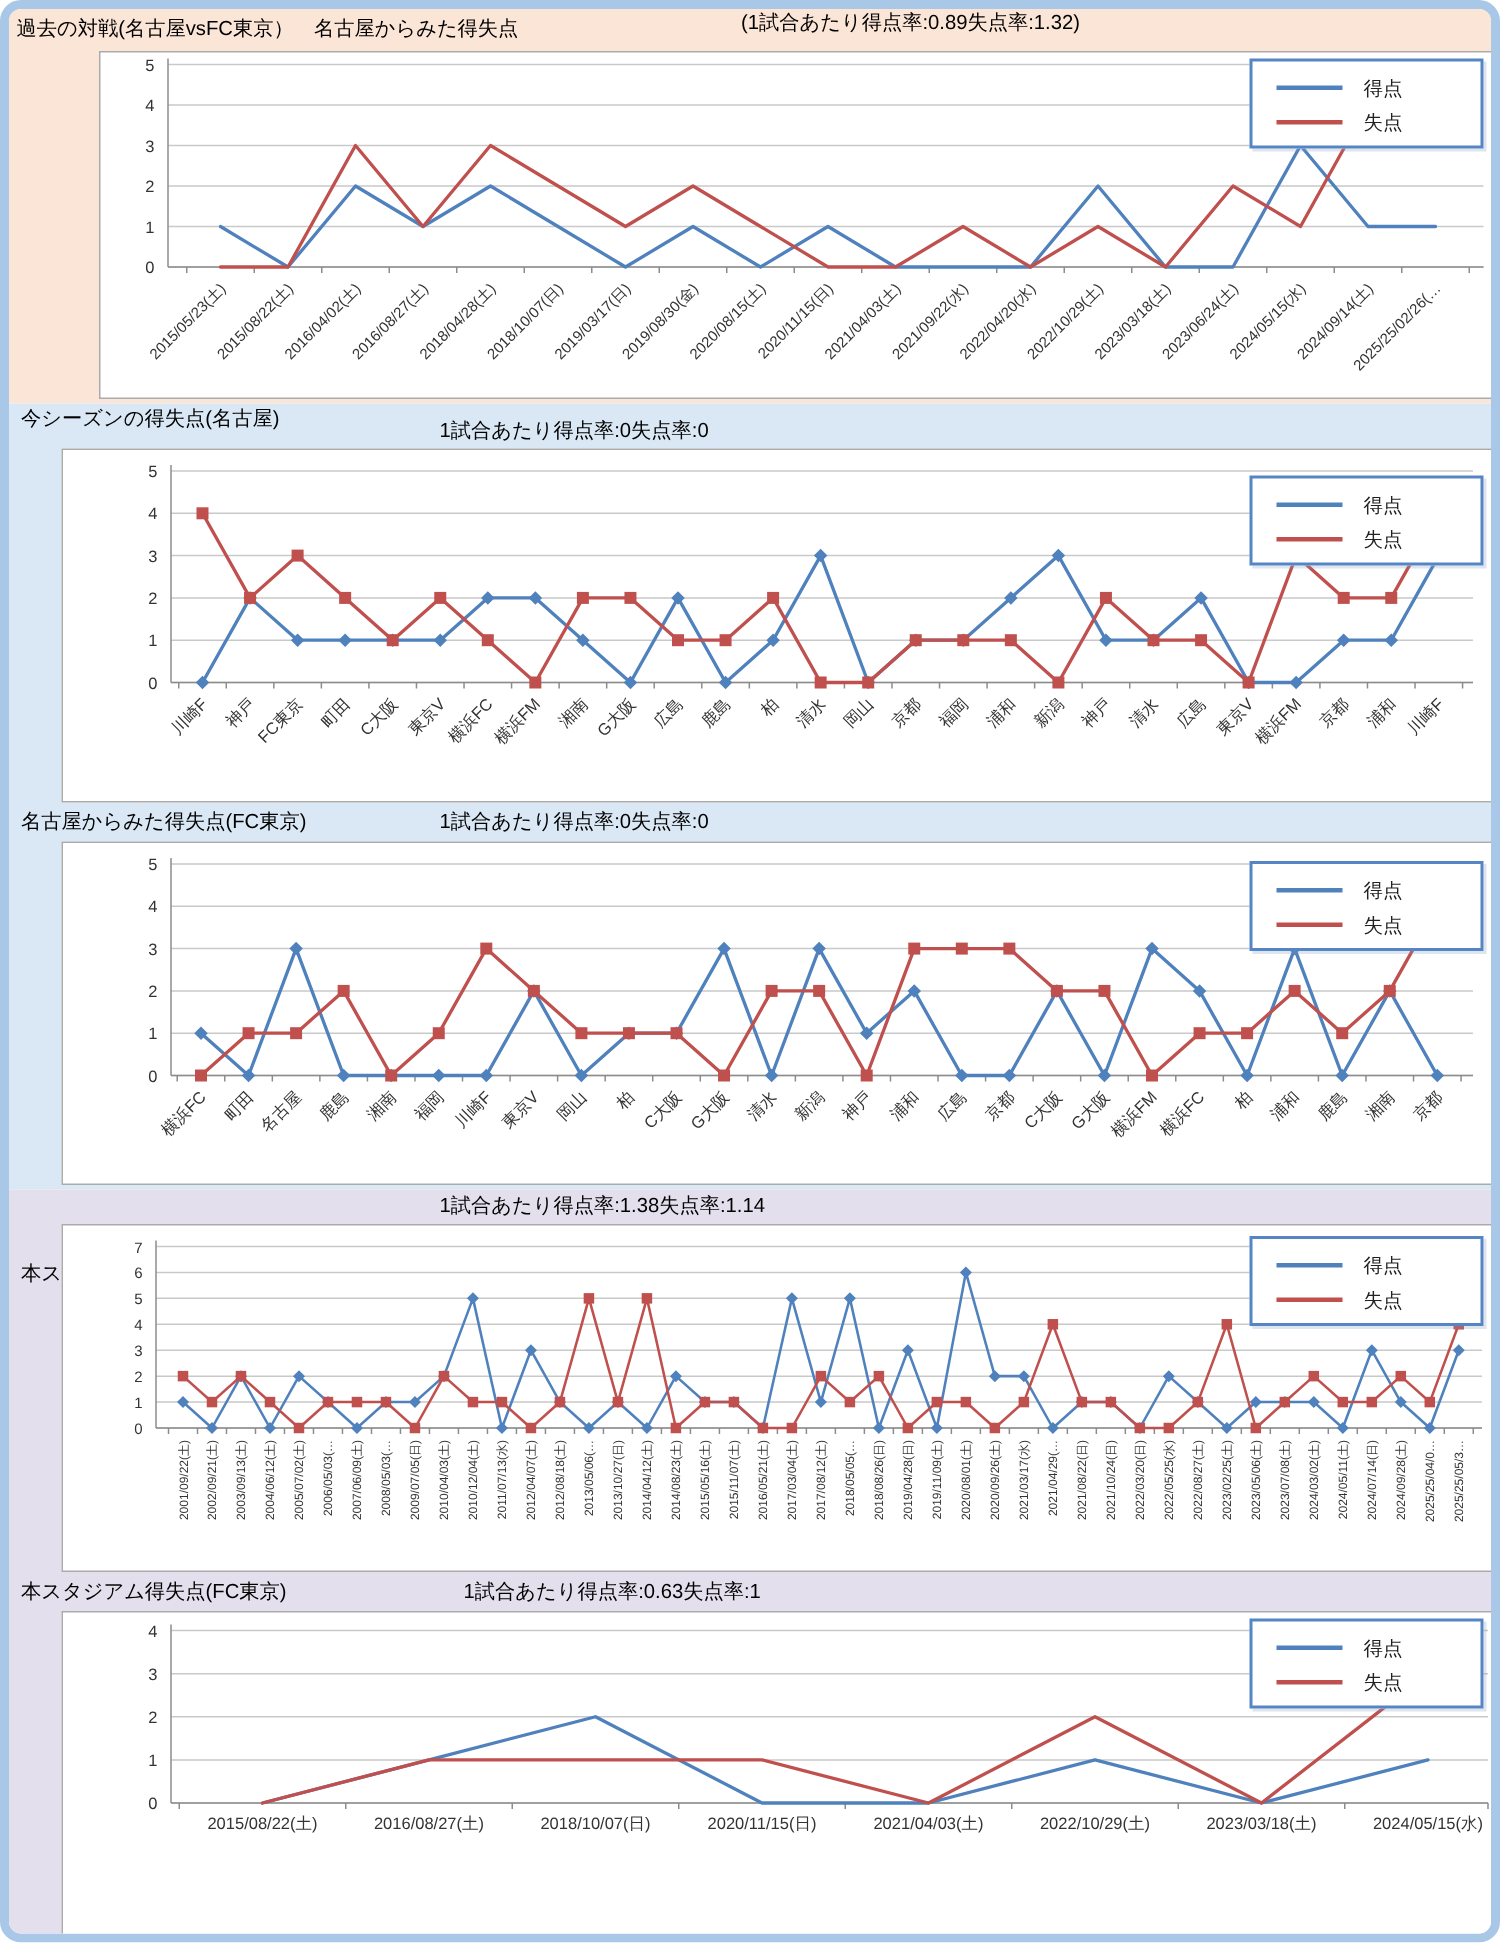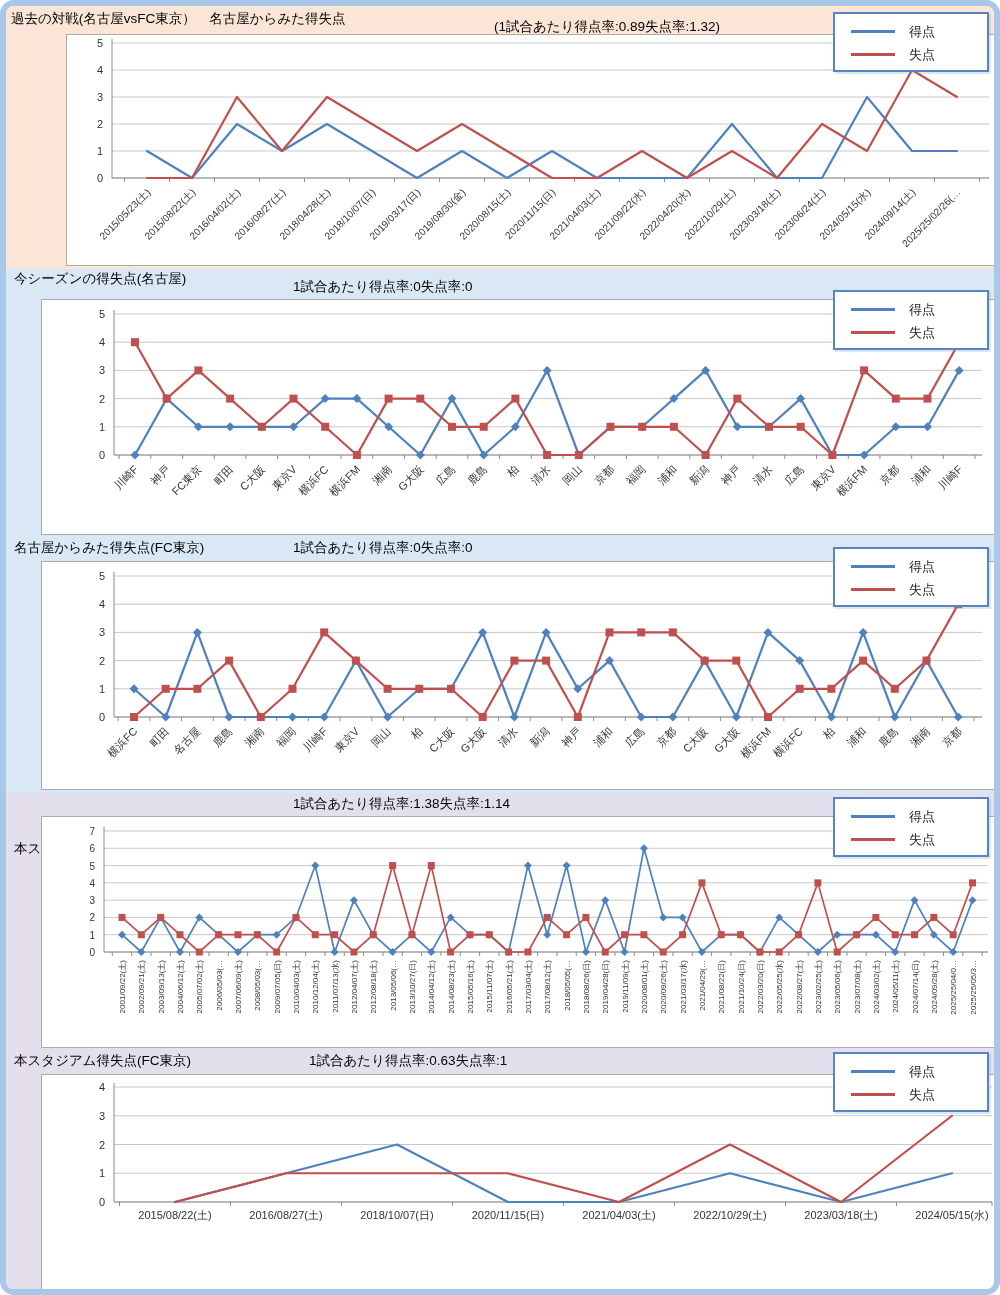--- a/index.html
+++ b/index.html
@@ -10,36 +10,36 @@
   }
   .section{position:absolute;left:0;width:100%;}
   .sect-1{top:0;height:263px;background:#fbe5d6;}
   .sect-2{top:263px;height:524px;background:#dae8f5;}
   .sect-3{top:787px;height:508px;background:#e4dfec;}
   .chart-title{position:absolute;font-size:13.5px;font-weight:normal;color:#000;white-space:nowrap;}
   .panel{position:absolute;background:#ffffff;border:1px solid #ababab;}
   .panel svg{position:absolute;left:0;top:0;}
   .legend{
     position:absolute;width:152px;background:#ffffff;border:2px solid #5585c5;
-    box-shadow:2px 2px 0 rgba(120,150,190,.25);z-index:5;padding:6px 0 4px 0;
+    box-shadow:2px 2px 0 rgba(120,150,190,.25);z-index:5;padding:6px 0 4px 0;margin-top:27px;
   }
   .legend-row{display:flex;align-items:center;height:23px;padding-left:16px;}
   .legend-swatch{width:44px;height:3px;margin-right:14px;flex:0 0 auto;}
   .legend-label{font-size:13px;color:#222;}
 </style>
 </head>
 <body>
 
 <div class="page">
   <div class="section sect-1"></div>
   <div class="section sect-2"></div>
   <div class="section sect-3"></div>
 
   <div class="chart-title" style="left:5px;top:4px;"><span>過去の対戦(名古屋vsFC東京）　名古屋からみた得失点</span></div>
-  <div class="chart-title" style="left:488px;top:12px;"><span>(1試合あたり得点率:0.89失点率:1.32)</span></div>
+  <div class="chart-title" style="left:488px;top:0;"><span>(1試合あたり得点率:0.89失点率:1.32)</span></div>
   <div class="panel" style="left:60px;top:28px;width:936px;height:230px;">
     <svg id="svg-0" width="934" height="228">
         <g>
           <line x1="45" y1="143" x2="922" y2="143" stroke="#c9c9c9" stroke-width="1"></line>
           <line x1="45" y1="116" x2="922" y2="116" stroke="#c9c9c9" stroke-width="1"></line>
           <line x1="45" y1="89" x2="922" y2="89" stroke="#c9c9c9" stroke-width="1"></line>
           <line x1="45" y1="62" x2="922" y2="62" stroke="#c9c9c9" stroke-width="1"></line>
           <line x1="45" y1="35" x2="922" y2="35" stroke="#c9c9c9" stroke-width="1"></line>
           <line x1="45" y1="8" x2="922" y2="8" stroke="#c9c9c9" stroke-width="1"></line>
         </g>

